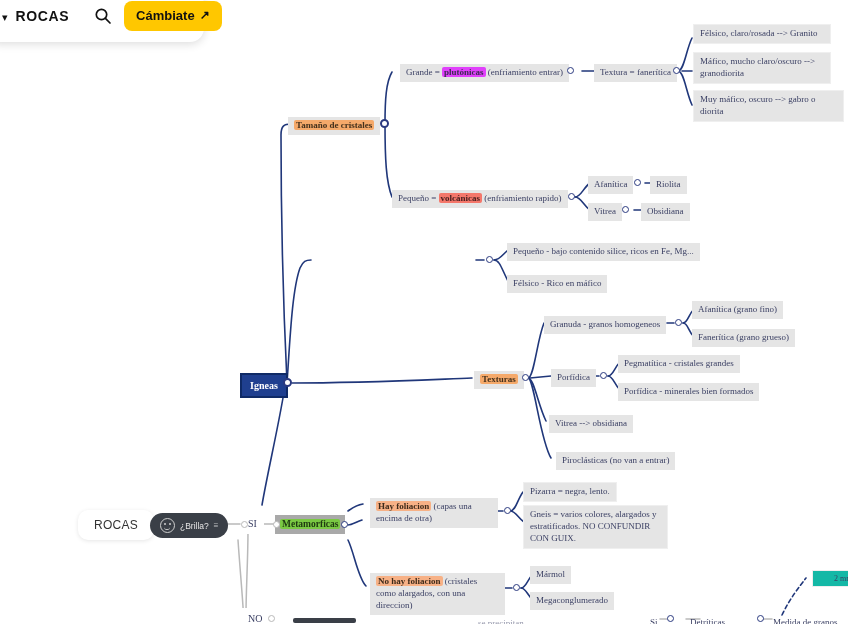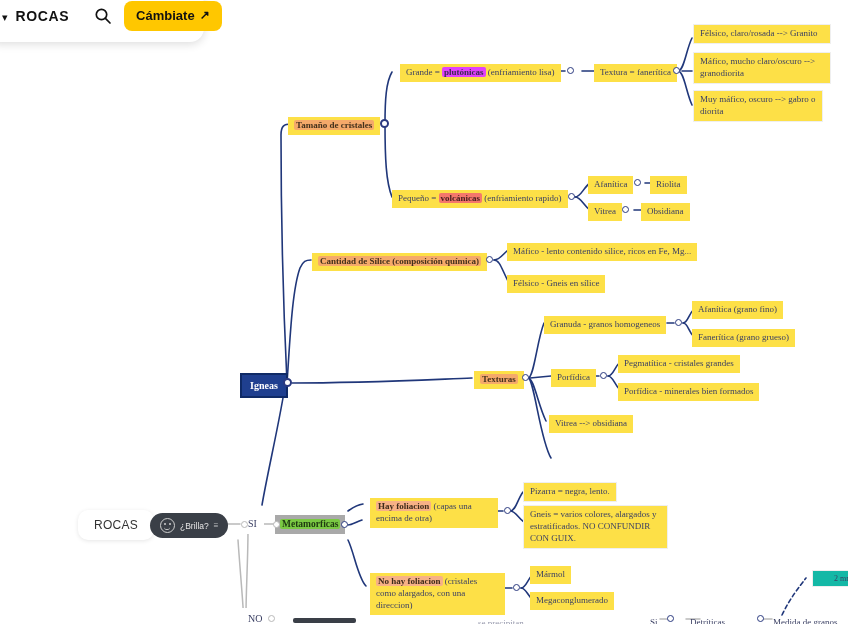--- a/index.html
+++ b/index.html
@@ -38,21 +38,21 @@
     border:none;border-radius:8px;
     padding:7px 12px 8px 12px;
     display:flex;align-items:center;gap:5px;cursor:pointer;
     font-family:"Liberation Sans", sans-serif;
   }
   .tb-cta .arrow{font-size:12px;transform:translateY(-1px);}
 
   
   .node{
     position:absolute;
-    background:#fde047;
+    background:#e5e5e5;
     font-size:9px;
     line-height:1.32;
     color:#3a3f63;
     padding:3px 6px;
     box-sizing:border-box;
     white-space:normal;
   }
   .node.boxed{border:1px solid #efefef;}
   .nowrap{white-space:nowrap;}
 
@@ -231,62 +231,59 @@
   <div class="dot grey-sm" style="left:241px;top:521px;"></div>
   <div class="dot grey-sm" style="left:268px;top:615px;"></div>
   <div class="dot small" style="left:667px;top:615px;"></div>
   <div class="dot small" style="left:757px;top:615px;"></div>
 
   <div class="node nowrap" style="left:288px;top:117px;">
     <span class="hl hl-orange">Tamaño de cristales</span>
   </div>
 
   <div class="node nowrap" style="left:400px;top:64px;">
-    <span>Grande = </span><span class="hl hl-magenta">plutónicas</span><span> (enfriamiento lisa)</span>
+    <span>Grande = </span><span class="hl hl-magenta">plutónicas</span><span> (enfriamiento entrar)</span>
   </div>
 
   <div class="node nowrap" style="left:594px;top:64px;">
     <span>Textura = fanerítica</span>
   </div>
 
   <div class="node boxed" style="left:693px;top:24px;width:138px;">
     <span>Félsico, claro/rosada --&gt; Granito</span>
   </div>
   <div class="node boxed" style="left:693px;top:52px;width:138px;">
     <span>Máfico, mucho claro/oscuro --&gt; granodiorita</span>
   </div>
-  <div class="node boxed" style="left:693px;top:90px;width:130px;">
+  <div class="node boxed" style="left:693px;top:90px;width:151px;">
     <span>Muy máfico, oscuro --&gt; gabro o diorita</span>
   </div>
 
   <div class="node nowrap" style="left:392px;top:190px;">
     <span>Pequeño = </span><span class="hl hl-red">volcánicas</span><span> (enfriamiento rapido)</span>
   </div>
 
   <div class="node nowrap" style="left:588px;top:176px;">
     <span>Afanítica</span>
   </div>
   <div class="node nowrap" style="left:650px;top:176px;text-align:center;">
     <span>Riolita</span>
   </div>
   <div class="node nowrap" style="left:588px;top:203px;">
     <span>Vitrea</span>
   </div>
   <div class="node nowrap" style="left:641px;top:203px;">
     <span>Obsidiana</span>
   </div>
 
-  <div class="node nowrap" style="left:312px;top:253px;">
-    <span class="hl hl-orange">Cantidad de Sílice (composición química)</span>
-  </div>
   <div class="node nowrap" style="left:507px;top:243px;">
-    <span>Máfico - lento contenido silice, ricos en Fe, Mg...</span>
+    <span>Pequeño - bajo contenido silice, ricos en Fe, Mg...</span>
   </div>
   <div class="node nowrap" style="left:507px;top:275px;">
-    <span>Félsico - Gneis en sílice</span>
+    <span>Félsico - Rico en máfico</span>
   </div>
 
   <div class="node nowrap" style="left:474px;top:371px;">
     <span class="hl hl-orange">Texturas</span>
   </div>
 
   <div class="node nowrap" style="left:544px;top:316px;">
     <span>Granuda - granos homogeneos</span>
   </div>
   <div class="node nowrap" style="left:692px;top:301px;">
@@ -301,20 +298,23 @@
   </div>
   <div class="node nowrap" style="left:618px;top:355px;">
     <span>Pegmatítica - cristales grandes</span>
   </div>
   <div class="node nowrap" style="left:618px;top:383px;">
     <span>Porfídica - minerales bien formados</span>
   </div>
 
   <div class="node nowrap" style="left:549px;top:415px;">
     <span>Vitrea --&gt; obsidiana</span>
+  </div>
+  <div class="node nowrap" style="left:556px;top:452px;">
+    <span>Piroclásticas (no van a entrar)</span>
   </div>
 
   <div class="node node-igneas" style="left:240px;top:373px;">
     <span>Igneas</span>
   </div>
 
   <div class="node-rocas" style="position:absolute;left:78px;top:510px;">
     <span>ROCAS</span>
   </div>
 

